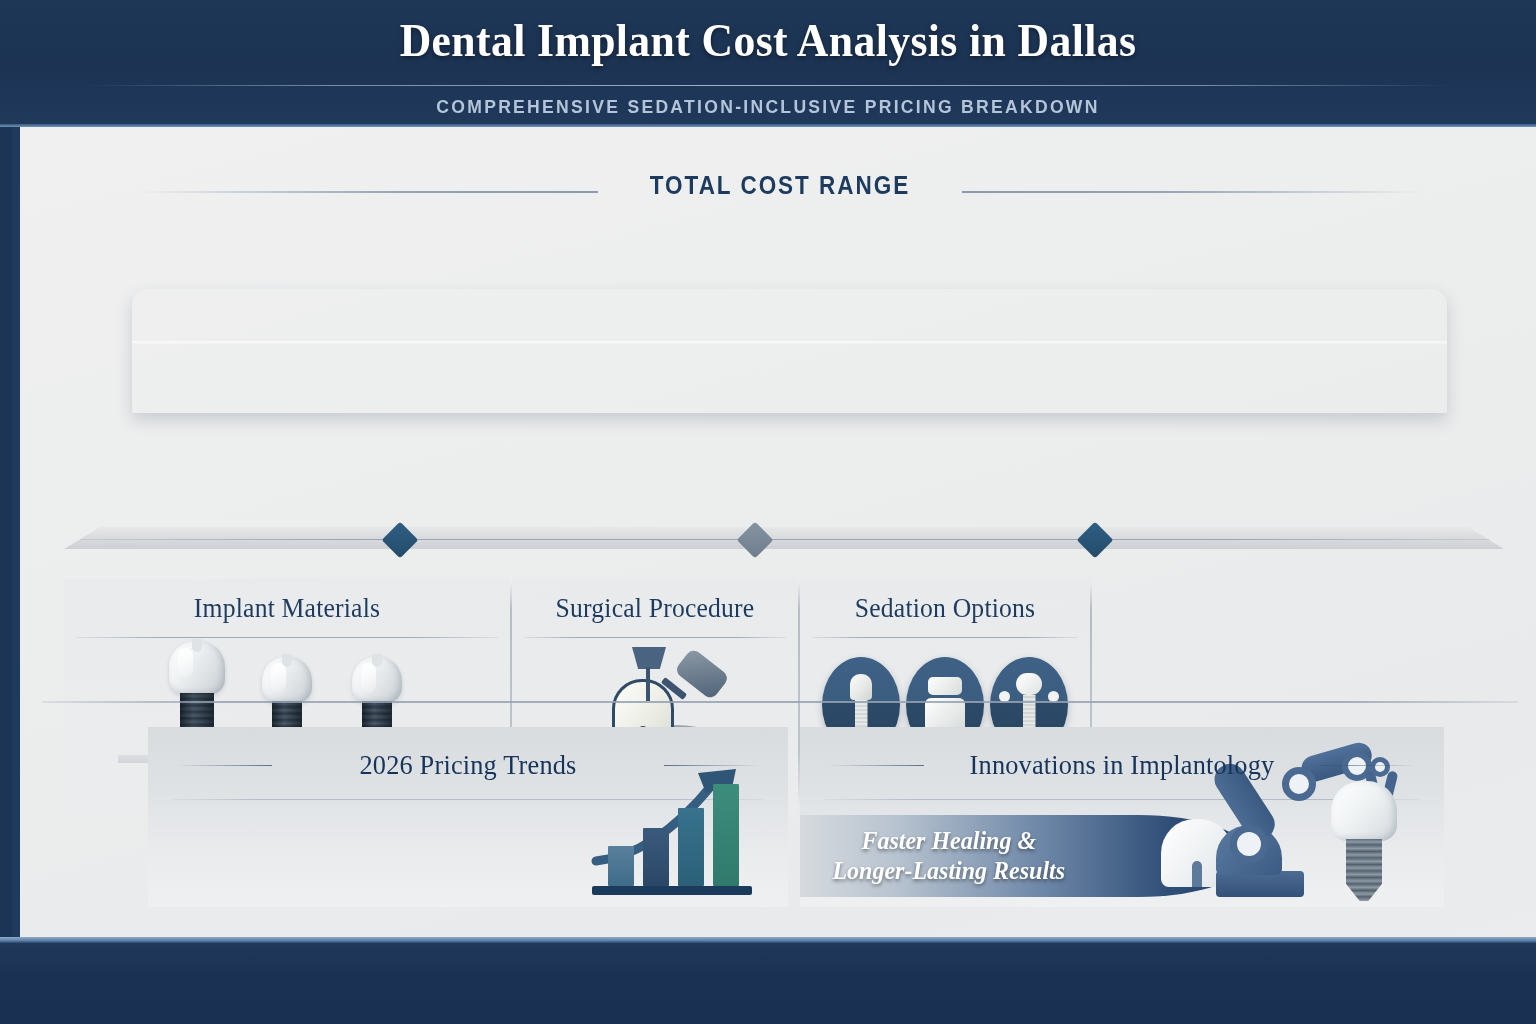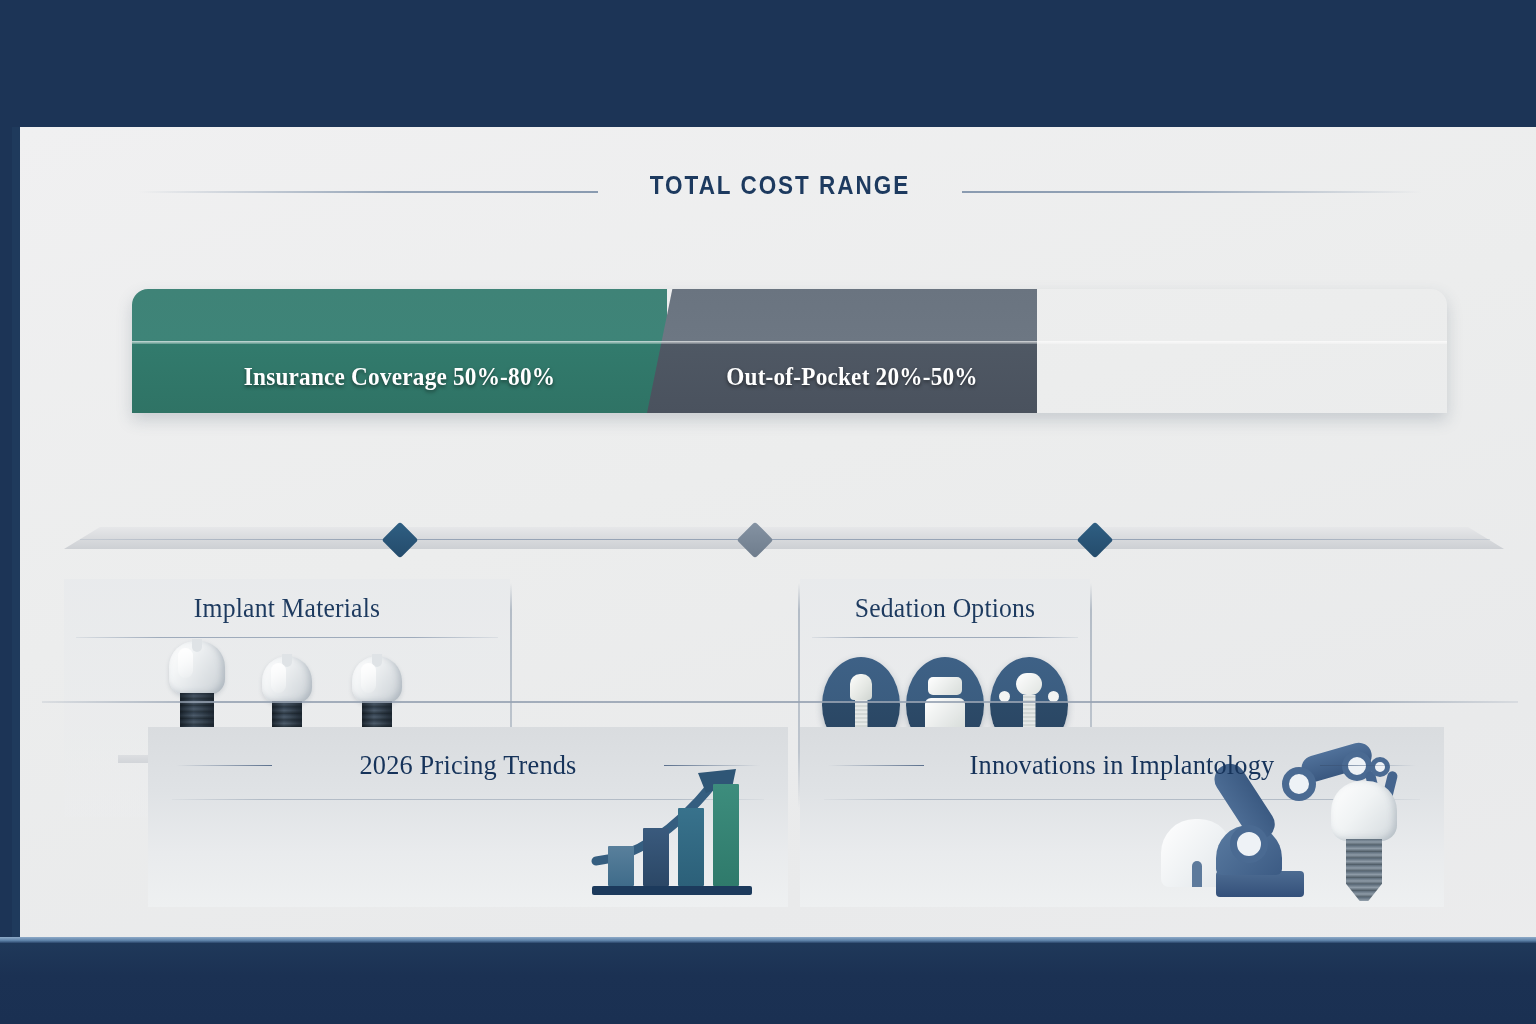--- a/index.html
+++ b/index.html
@@ -343,38 +343,37 @@
   }
   .tooth-emblem .t:after{content:"";position:absolute;left:50%;bottom:0;margin-left:-5px;width:10px;height:26px;background:#5d7a9c;border-radius:5px 5px 0 0;}
   .tri{position:absolute;width:0;height:0;border-left:12px solid #f2f5f8;border-top:8px solid transparent;border-bottom:8px solid transparent;}
   .tri-a{left:78px;top:14px;} .tri-b{left:78px;top:42px;}
 </style>
 </head>
 <body>
 
 <div id="stage">
 
+  <div class="header">
+    <div class="hdr-title">Dental Implant Cost Analysis in Dallas</div>
+    <div class="hdr-rule"></div>
+    <div class="hdr-sub">COMPREHENSIVE SEDATION-INCLUSIVE PRICING BREAKDOWN</div>
+  </div>
 
   <div class="body-area">
 
     <div class="cost-wrap">
       <div class="cost-label-row">
         <div class="rule-l"></div>
         <div class="rule-r"></div>
         <div class="cost-label">TOTAL COST RANGE</div>
       </div>
     </div>
 
     <div class="cov-bar">
-      <div class="cov-seg cov-seg-1">
-        <div class="cov-txt">Insurance Coverage 50%-80%</div>
-      </div>
-      <div class="cov-seg cov-seg-2">
-        <div class="cov-txt">Out-of-Pocket 20%-50%</div>
-      </div>
       <div class="cov-sheen"></div>
     </div>
     <div class="cov-shelf"></div>
     <div class="cov-shelf-line"></div>
     <div class="diamond dia-1"></div>
     <div class="diamond dia-2"></div>
     <div class="diamond dia-3"></div>
 
     <div class="cat-row">
 
@@ -407,20 +406,39 @@
             <div>Implant</div>
           </div>
           <div class="cat-lab">
             <div>Mini</div>
             <div>Implant</div>
           </div>
         </div>
       </div>
       <div class="cat-sep" style="left:446px;"></div>
 
+      <div class="cat" style="left:448px;width:286px;">
+        <div class="cat-bg"></div>
+        <div class="cat-title">Surgical Procedure</div>
+        <div class="cat-underline"></div>
+        <div class="cat-ground"></div>
+        <div class="cat-icons">
+          <div class="surg">
+            <div class="gum"></div>
+            <div class="tooth"></div>
+            <div class="post"></div>
+            <div class="post-rod"></div>
+            <div class="drill"></div>
+            <div class="drill-tip"></div>
+          </div>
+        </div>
+        <div class="cat-labels">
+          <div class="cat-lab wide">Implant Surgery</div>
+        </div>
+      </div>
       <div class="cat-sep" style="left:734px;"></div>
 
       <div class="cat" style="left:736px;width:290px;">
         <div class="cat-bg"></div>
         <div class="cat-title">Sedation Options</div>
         <div class="cat-underline"></div>
         <div class="cat-ground"></div>
         <div class="cat-icons" style="gap:0;">
           <div class="sed">
             <div class="disc"></div>
@@ -485,20 +503,26 @@
           <div class="bar b4"></div>
           <div class="base"></div>
         </div>
       </div>
 
       <div class="bot bot-r">
         <div class="bot-rule-l"></div>
         <div class="bot-rule-r"></div>
         <div class="bot-title">Innovations in Implantology</div>
         <div class="bot-hline"></div>
+        <div class="banner">
+          <div class="banner-txt">
+            <div>Faster Healing &amp;</div>
+            <div>Longer-Lasting Results</div>
+          </div>
+        </div>
         <div class="tooth-emblem">
           <div class="t"></div>
           <div class="tri tri-a"></div>
           <div class="tri tri-b"></div>
         </div>
         <div class="robot">
           <div class="plinth"></div>
           <div class="pedestal"></div>
           <div class="arm1"></div>
           <div class="hub1"></div>

